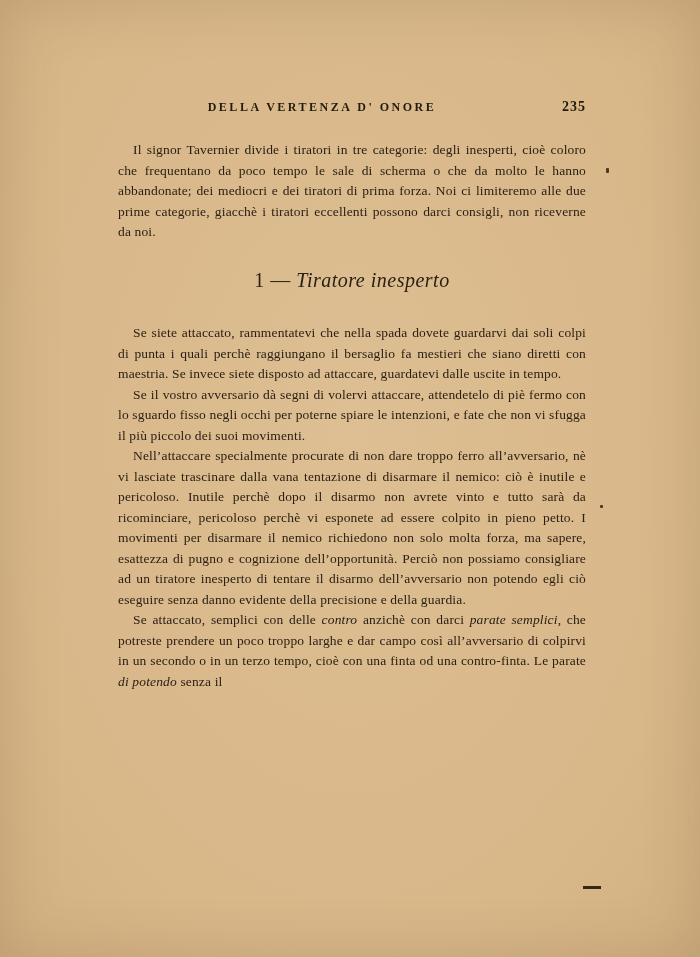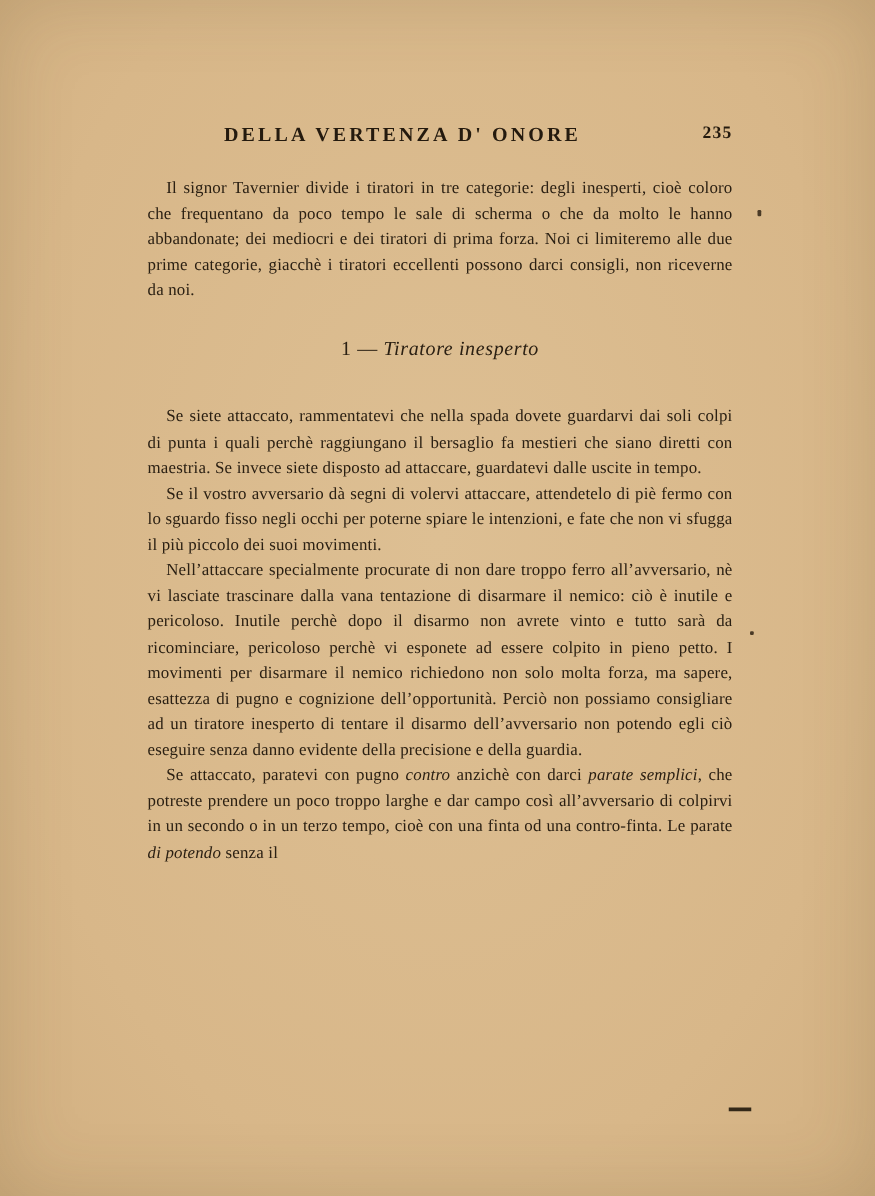--- a/index.html
+++ b/index.html
@@ -28,21 +28,21 @@
   .running-header {
     position: relative;
     height: 24px;
     margin-bottom: 16px;
   }
   .running-title {
     position: absolute;
     left: 0;
     right: 60px;
     text-align: center;
-    font-size: 16px;
+    font-size: 12px;
     font-weight: bold;
     letter-spacing: 2.5px;
     color: #241a0e;
     white-space: nowrap;
   }
   .page-number {
     position: absolute;
     right: 0;
     top: -1px;
     font-size: 14px;
@@ -58,21 +58,21 @@
   }
   .body-text p.para {
     margin: 0;
     text-indent: 15px;
   }
   .body-text .space-before {
     margin-top: 22px;
   }
   .section-heading {
     text-align: center;
-    font-size: 16px;
+    font-size: 20px;
     margin: 27px 0 33px 0;
     text-indent: 0;
     letter-spacing: 0.5px;
   }
   .section-heading i {
     font-style: italic;
   }
   .ink-speck {
     position: absolute;
     background: #4a3a26;
@@ -98,21 +98,21 @@
       <span class="running-title">DELLA VERTENZA D' ONORE</span>
       <span class="page-number">235</span>
     </div>
 
     <div class="body-text" id="content">
         <p class="para"><span>Il signor Tavernier divide i tiratori in tre categorie: degli inesperti, cioè coloro che frequentano da poco tempo le sale di scherma o che da molto le hanno abbandonate; dei mediocri e dei tiratori di prima forza. Noi ci limiteremo alle due prime categorie, giacchè i tiratori eccellenti possono darci consigli, non riceverne da noi.</span></p>
         <div class="section-heading"><span>1 — </span><i>Tiratore inesperto</i></div>
         <p class="para"><span>Se siete attaccato, rammentatevi che nella spada dovete guardarvi dai soli colpi di punta i quali perchè raggiungano il bersaglio fa mestieri che siano diretti con maestria. Se invece siete disposto ad attaccare, guardatevi dalle uscite in tempo.</span></p>
         <p class="para space-before"><span>Se il vostro avversario dà segni di volervi attaccare, attendetelo di piè fermo con lo sguardo fisso negli occhi per poterne spiare le intenzioni, e fate che non vi sfugga il più piccolo dei suoi movimenti.</span></p>
         <p class="para"><span>Nell’attaccare specialmente procurate di non dare troppo ferro all’avversario, nè vi lasciate trascinare dalla vana tentazione di disarmare il nemico: ciò è inutile e pericoloso. Inutile perchè dopo il disarmo non avrete vinto e tutto sarà da ricominciare, pericoloso perchè vi esponete ad essere colpito in pieno petto. I movimenti per disarmare il nemico richiedono non solo molta forza, ma sapere, esattezza di pugno e cognizione dell’opportunità. Perciò non possiamo consigliare ad un tiratore inesperto di tentare il disarmo dell’avversario non potendo egli ciò eseguire senza danno evidente della precisione e della guardia.</span></p>
-        <p class="para space-before"><span>Se attaccato, paratevi con pugno </span><i>contro</i><span> anzichè con darci </span><i>parate semplici</i><span>, che potreste prendere un poco troppo larghe e dar campo così all’avversario di colpirvi in un secondo o in un terzo tempo, cioè con una finta od una contro-finta. Le parate </span><i>di potendo</i><span> senza il</span></p>
+        <p class="para space-before"><span>Se attaccato, semplici con delle </span><i>contro</i><span> anzichè con darci </span><i>parate semplici</i><span>, che potreste prendere un poco troppo larghe e dar campo così all’avversario di colpirvi in un secondo o in un terzo tempo, cioè con una finta od una contro-finta. Le parate </span><i>di potendo</i><span> senza il</span></p>
       </div>
 
   </div>
 
   <div class="ink-speck" style="left: 606px; top: 168px; width: 3px; height: 5px;"></div>
   <div class="ink-speck" style="left: 600px; top: 505px; width: 3px; height: 3px;"></div>
 
   <div class="printer-mark"></div>
 
 </div>

